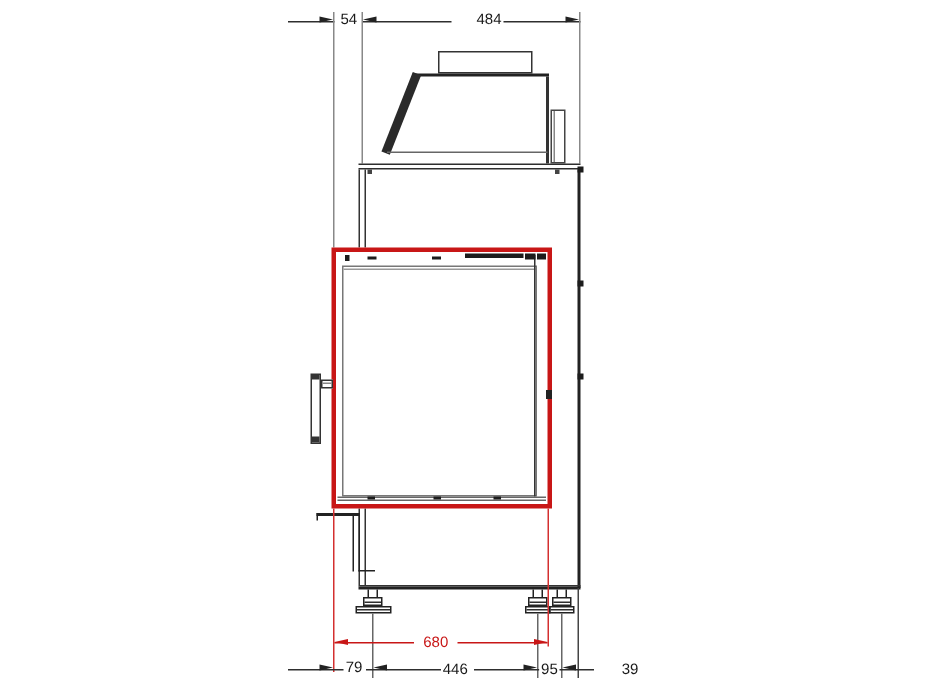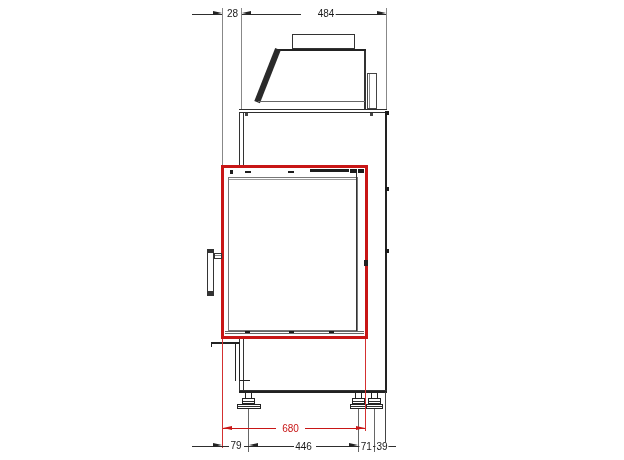--- a/index.html
+++ b/index.html
@@ -23,21 +23,21 @@
   .dark{background:#1c1c1c;position:absolute;}
 </style>
 </head>
 <body>
 
 <div id="canvas">
 
   <div class="ln" style="left:192px;top:13.5px;width:31px;height:1px"></div>
   <div class="arrR" style="left:213.3px;top:11.2px"></div>
   <div class="ln lt" style="left:222.4px;top:8px;width:0.9px;height:157px"></div>
-  <span class="lbl" style="left:232.5px;top:14px">28</span>
+  <span class="lbl" style="left:232.5px;top:14px">54</span>
   <div class="ln lt" style="left:241.2px;top:8px;width:0.9px;height:101px"></div>
   <div class="ln" style="left:242px;top:13.5px;width:59px;height:1px"></div>
   <div class="ln" style="left:326px;top:13.5px;width:60.5px;height:1px"></div>
   <div class="arrL" style="left:242px;top:11.2px"></div>
   <div class="arrR" style="left:377px;top:11.2px"></div>
   <span class="lbl" style="left:326px;top:14px">484</span>
   <div class="ln lt" style="left:385.8px;top:8px;width:0.9px;height:100.5px"></div>
 
   <div class="box" style="left:291.5px;top:34px;width:63.5px;height:14.6px;border:1.2px solid #333"></div>
   <div class="ln" style="left:274.5px;top:48.6px;width:91.2px;height:2.4px;background:#222"></div>
@@ -125,16 +125,16 @@
   <div class="ln" style="left:192px;top:446px;width:37px;height:1px"></div>
   <div class="ln" style="left:243.5px;top:446px;width:50.5px;height:1px"></div>
   <div class="ln" style="left:316px;top:446px;width:44px;height:1px"></div>
   <div class="ln" style="left:373px;top:446px;width:23px;height:1px"></div>
   <div class="arrR" style="left:213.3px;top:443.2px"></div>
   <div class="arrL" style="left:248.5px;top:443.2px"></div>
   <div class="arrR" style="left:349px;top:443.2px"></div>
   <div class="arrL" style="left:374.5px;top:443.2px"></div>
   <span class="lbl" style="left:236px;top:446px">79</span>
   <span class="lbl" style="left:303.5px;top:446.5px">446</span>
-  <span class="lbl" style="left:366.3px;top:446.5px">71</span>
-  <span class="lbl" style="left:382px;top:446.5px">39</span>
+  <span class="lbl" style="left:366.3px;top:446.5px">95</span>
+  <span class="lbl" style="left:420px;top:446.5px">39</span>
 
 </div>
 
 </body></html>

